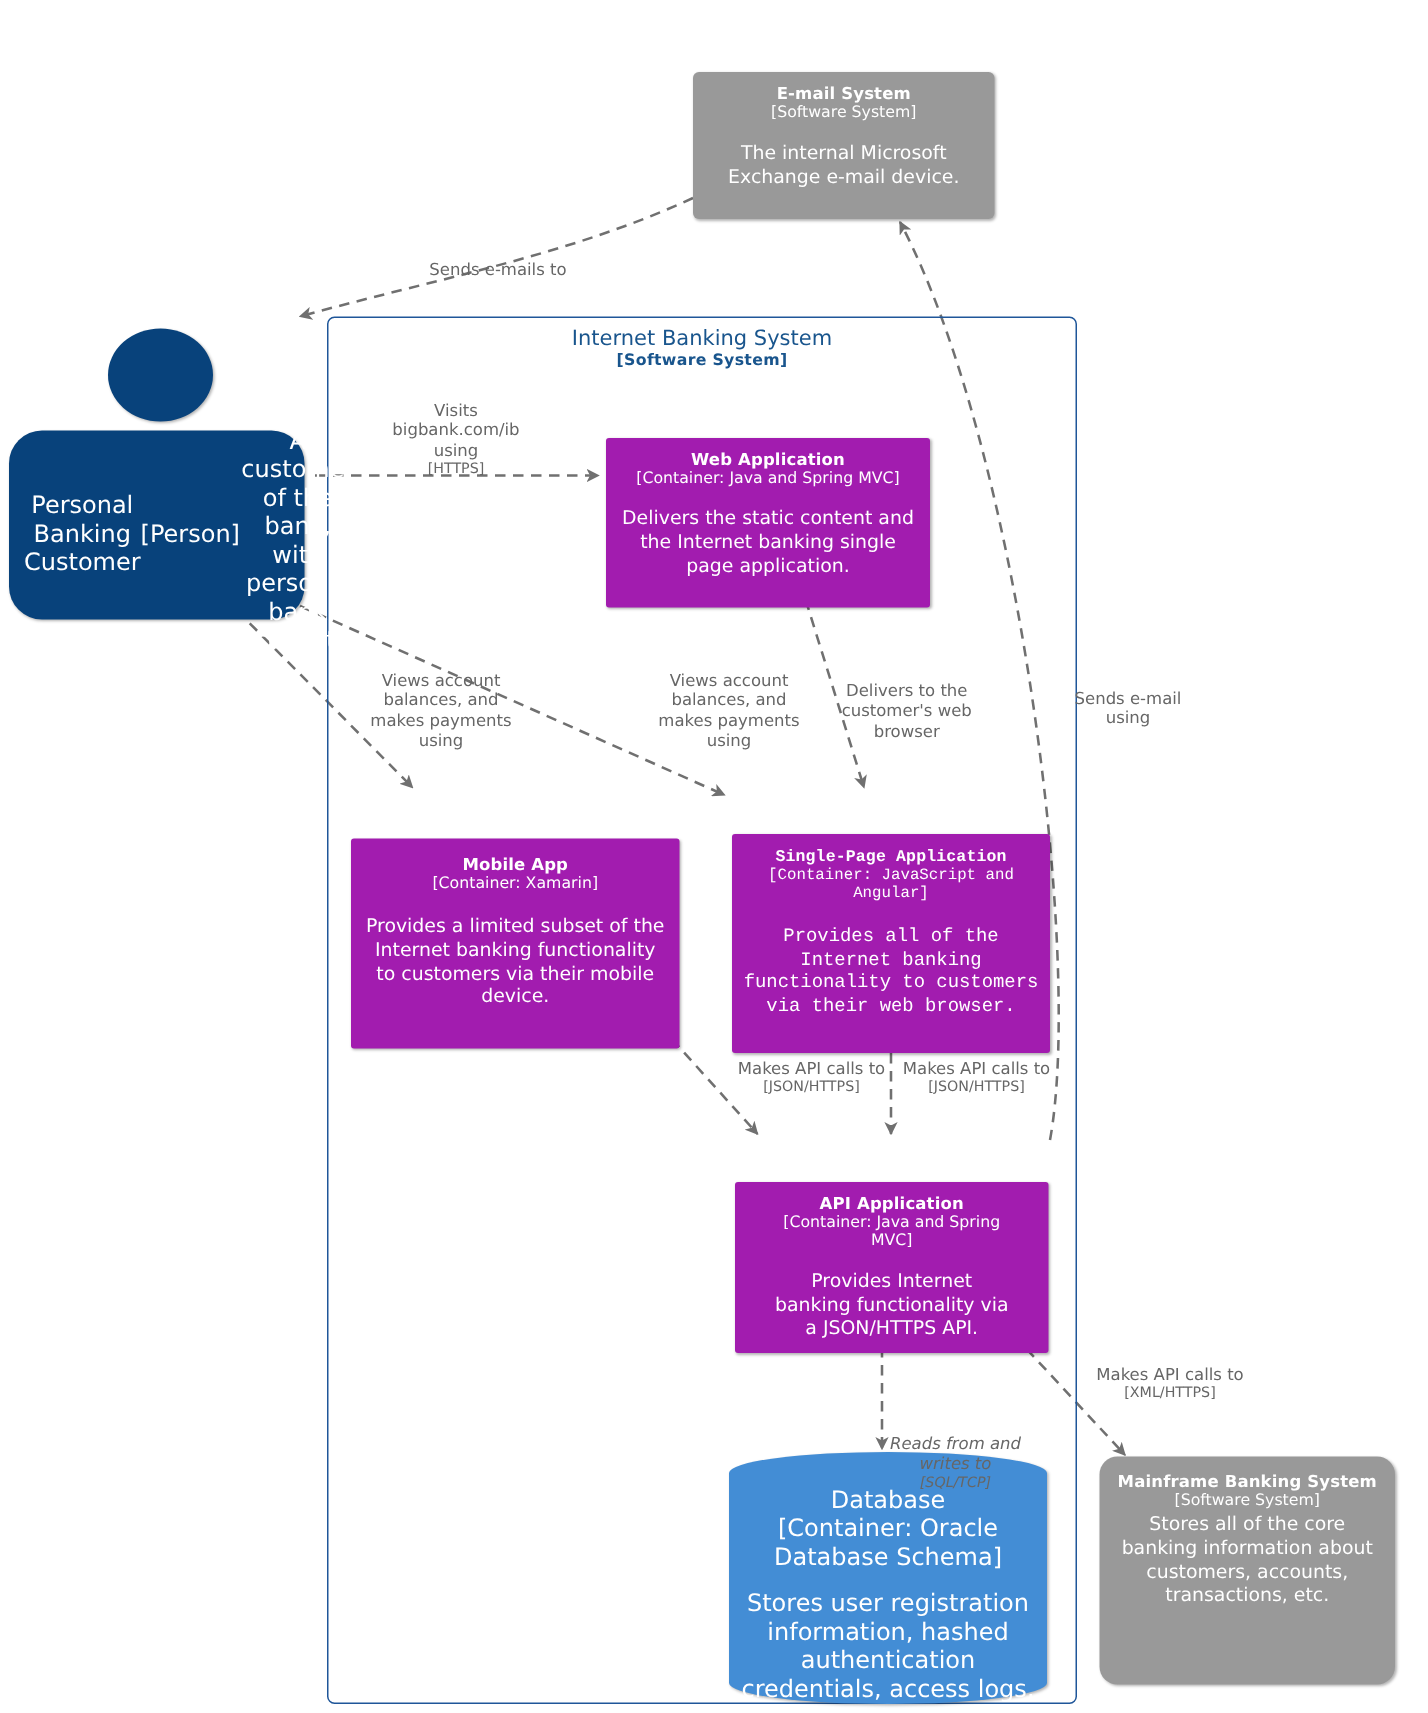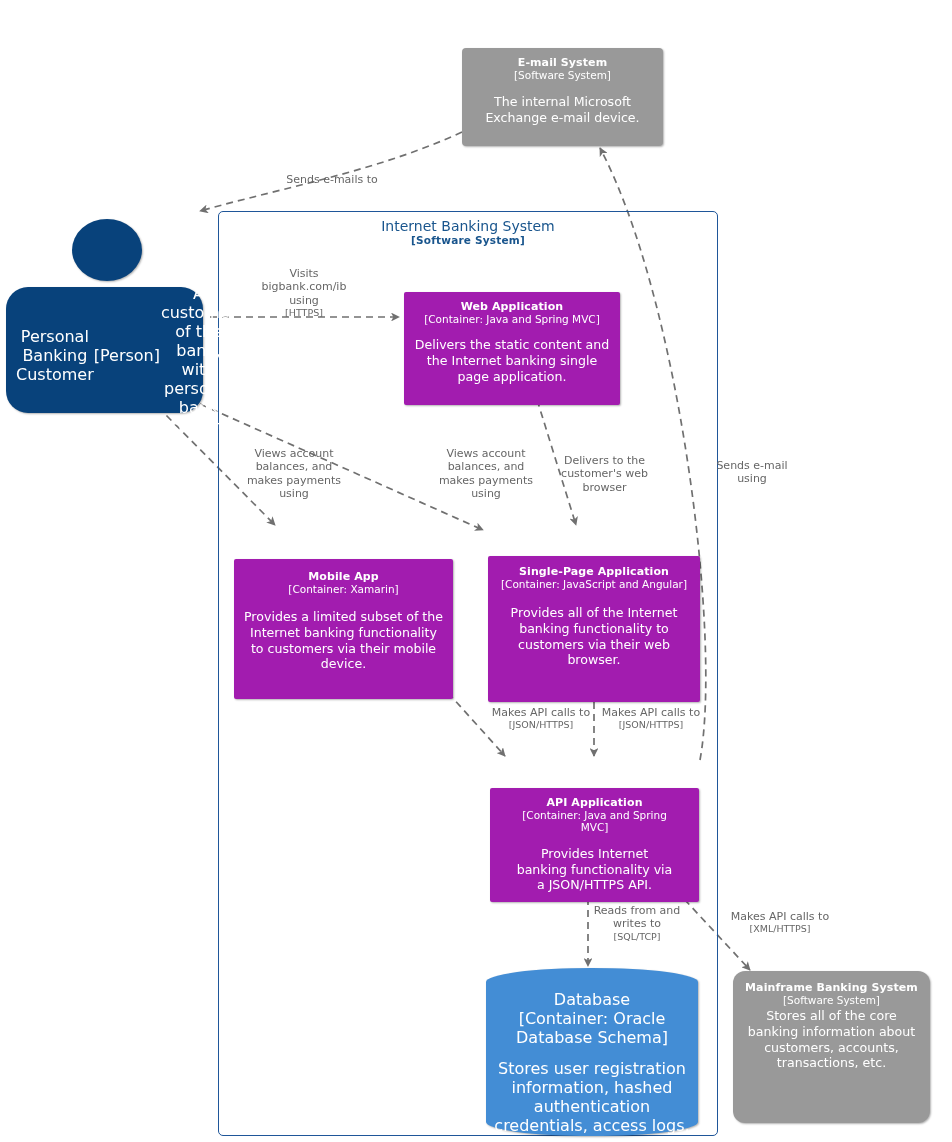--- a/index.html
+++ b/index.html
@@ -203,21 +203,21 @@
     <div class="tech">[Container: Java and Spring MVC]</div>
     <div class="desc" style="margin-top:11px;">Delivers the static content and the Internet banking single page application.</div>
   </div>
 
   <div class="node container" style="left:234px; top:531px; width:219px; height:140px; padding:12px 8px 0;">
     <div class="nm">Mobile App</div>
     <div class="tech">[Container: Xamarin]</div>
     <div class="desc" style="margin-top:13px;">Provides a limited subset of the Internet banking functionality to customers via their mobile device.</div>
   </div>
 
-  <div class="node container" style="left:488px; top:528px; width:212px; height:146px; padding:10px 6px 0;">
+  <div class="node container" style="left:488px; top:528px; width:212px; height:146px; padding:10px 6px 0;font-family:Liberation Mono, monospace;">
     <div class="nm">Single-Page Application</div>
     <div class="tech">[Container: JavaScript and Angular]</div>
     <div class="desc" style="margin-top:14px;">Provides all of the Internet banking functionality to customers via their web browser.</div>
   </div>
 
   <div class="node container" style="left:490px; top:760px; width:209px; height:114px; padding:9px 24px 0;">
     <div class="nm">API Application</div>
     <div class="tech">[Container: Java and Spring MVC]</div>
     <div class="desc" style="margin-top:12px;">Provides Internet banking functionality via a JSON/HTTPS API.</div>
   </div>
@@ -269,21 +269,21 @@
   <div class="edge-label" style="left:486px; top:706px; width:110px;">
     <span class="et">Makes API calls to</span>
     <span class="ett">[JSON/HTTPS]</span>
   </div>
 
   <div class="edge-label" style="left:596px; top:706px; width:110px;">
     <span class="et">Makes API calls to</span>
     <span class="ett">[JSON/HTTPS]</span>
   </div>
 
-  <div class="edge-label" style="left:591px; top:904px; width:92px;">
+  <div class="edge-label" style="left:591px; top:956px; width:92px;font-style:italic;">
     <span class="et">Reads from and writes to</span>
     <span class="ett">[SQL/TCP]</span>
   </div>
 
   <div class="edge-label" style="left:724px; top:910px; width:112px;">
     <span class="et">Makes API calls to</span>
     <span class="ett">[XML/HTTPS]</span>
   </div>
 
 </div>

